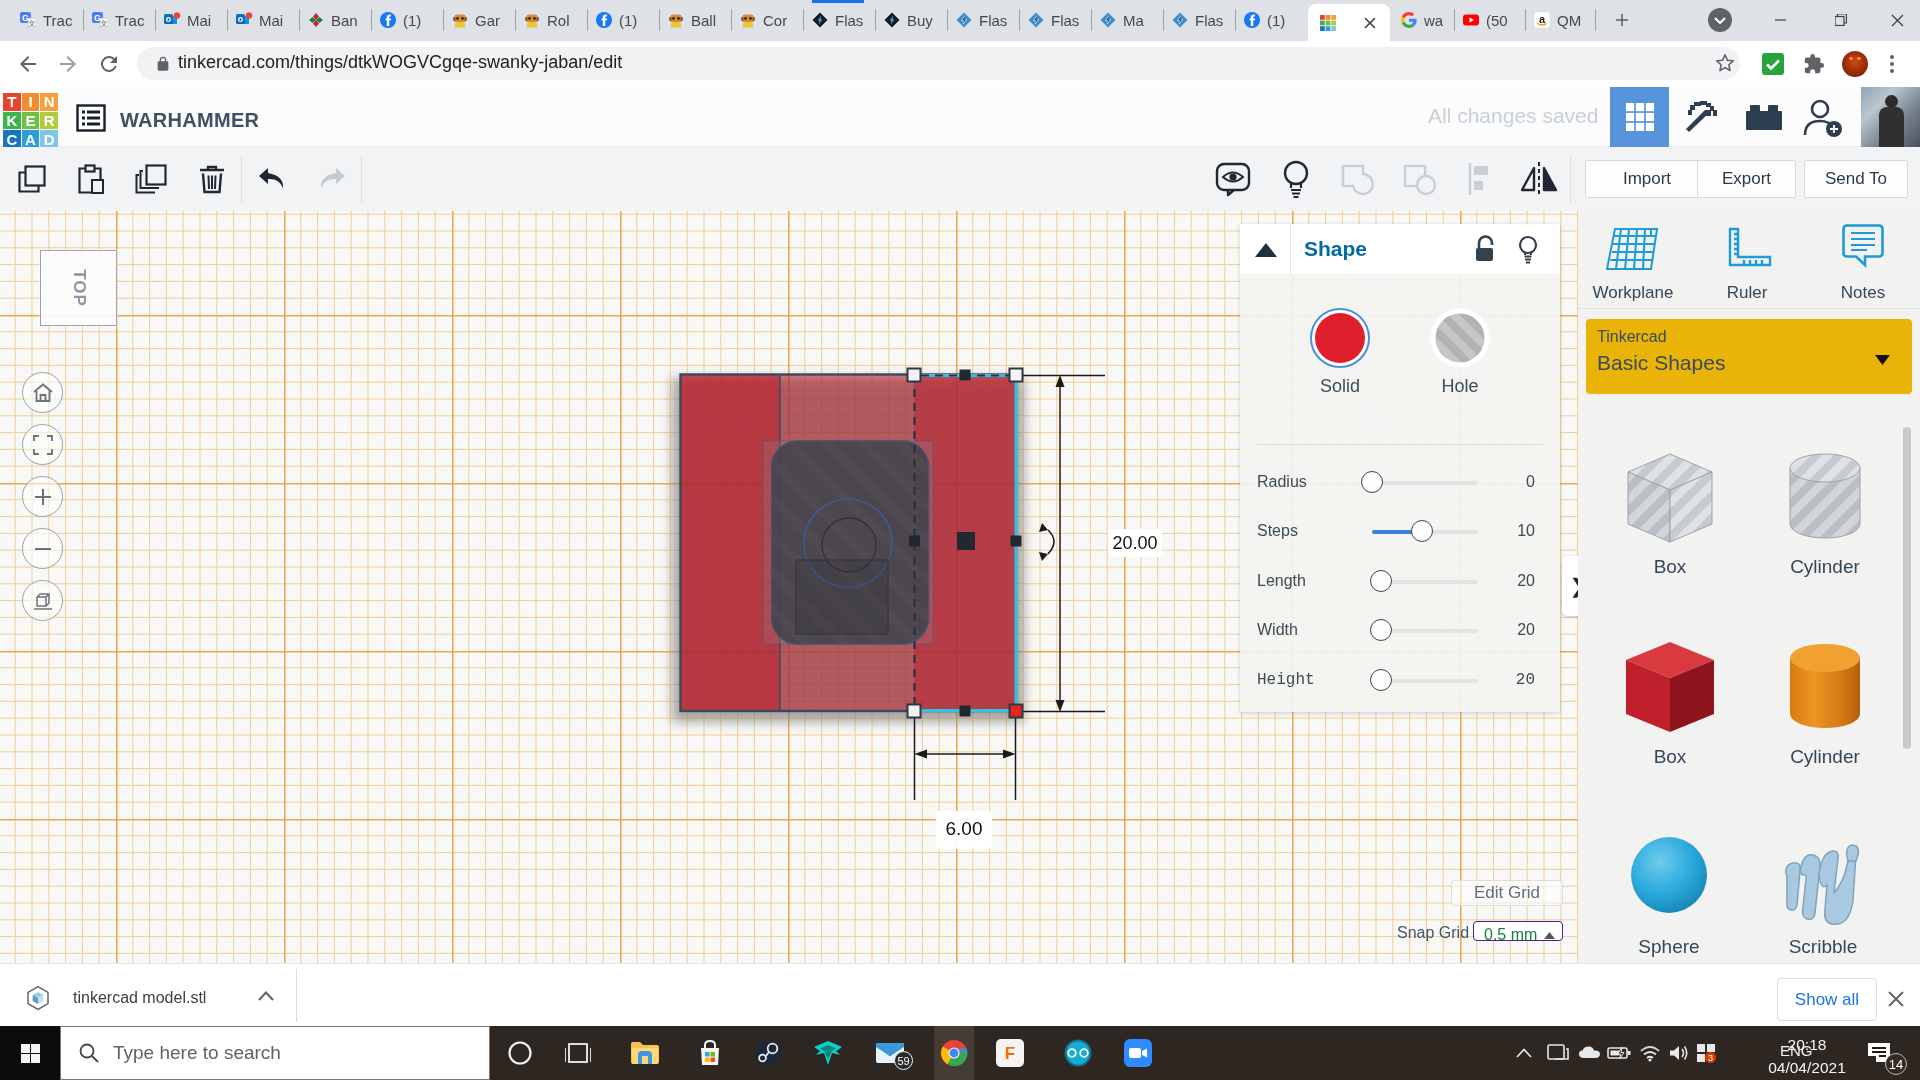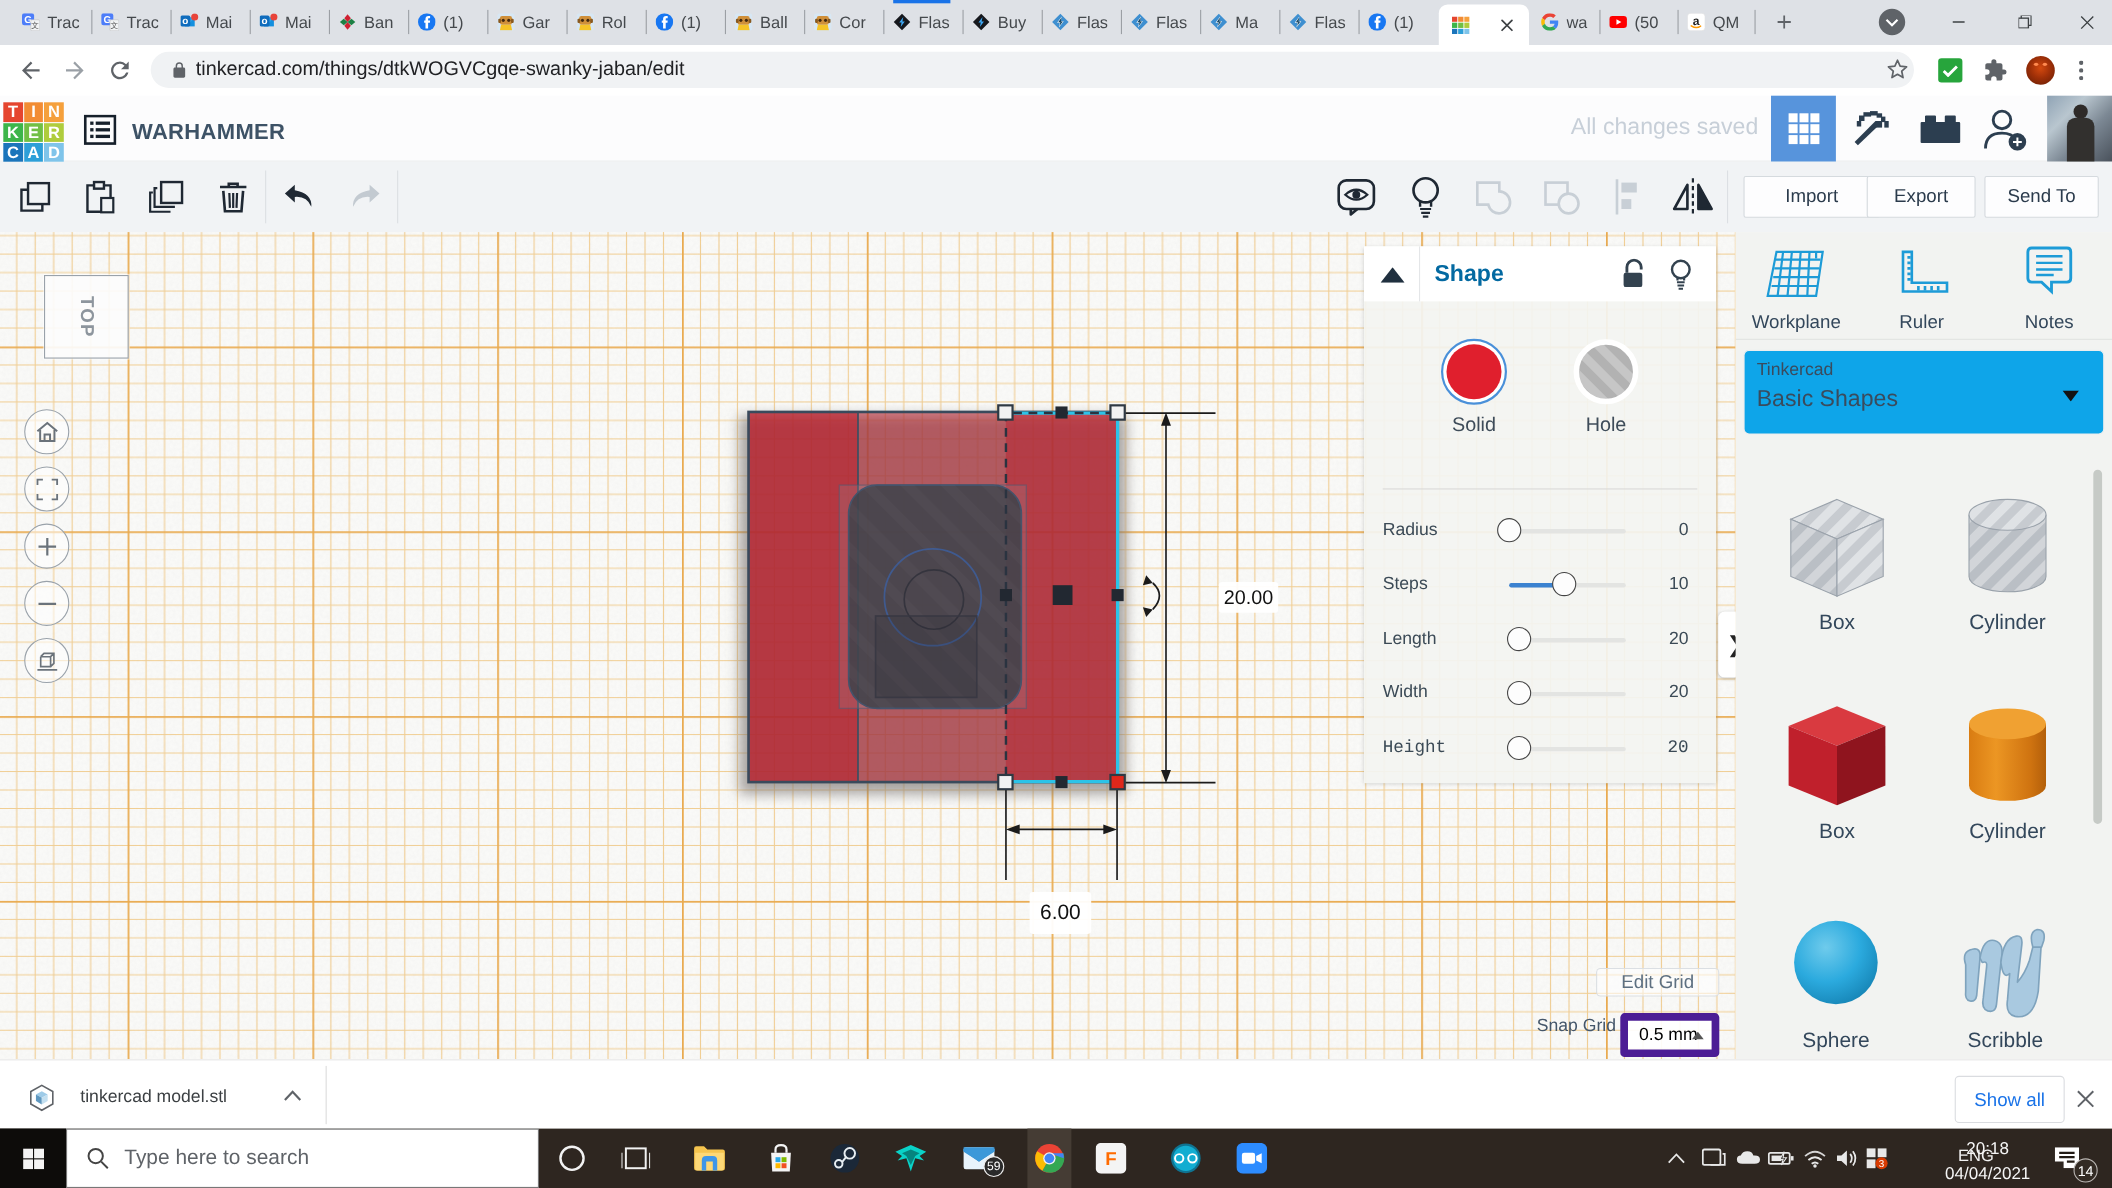--- a/index.html
+++ b/index.html
@@ -52,26 +52,26 @@
 .sl-track { position:absolute; left:115px; top:10px; width:106px; height:4px; background:#e3e4e2; border-radius:2px; }
 .sl-knob { position:absolute; top:0px; width:22px; height:22px; background:#fdfdfd; border:1.5px solid #444; border-radius:50%; }
 .sl-val { position:absolute; right:8px; top:2px; font-size:16px; color:#3b4a56; }
 
 
 #chev { position:absolute; left:1562px; top:345px; width:32px; height:60px; background:#fff; border-radius:6px 0 0 6px; box-shadow:0 1px 3px rgba(0,0,0,0.2); display:flex; align-items:center; justify-content:center; font-size:20px; color:#222; }
 
 
 #editgrid { position:absolute; left:1451px; top:669px; width:112px; height:26px; background:rgba(255,255,255,0.55); border:1px solid rgba(215,219,224,0.9); border-radius:4px; font-size:17px; color:#5e7081; text-align:center; line-height:24px; }
 #snaplbl { position:absolute; left:1397px; top:713px; font-size:16px; color:#44566a; }
-#snapdd { position:absolute; left:1473px; top:710px; width:90px; height:40px; background:rgba(255,255,255,0.92); border:7px solid #4c1d95; border-radius:4px; font-size:16px; color:#000000; }
+#snapdd { position:absolute; left:1473px; top:710px; width:90px; height:20px; background:rgba(255,255,255,0.92); border:1px solid #4c1d95; border-radius:4px; font-size:16px; color:#15803d; }
 
 
 #sidebar { left:1578px; top:211px; width:342px; height:752px; background:#f2f3f1; }
 .sb-icon-lbl { position:absolute; font-size:17px; color:#33475b; text-align:center; }
-#sb-dd { position:absolute; left:7px; top:107px; width:328px; height:77px; background:#0ea5e9; border:1px solid #eceeee; border-radius:5px; }
+#sb-dd { position:absolute; left:7px; top:107px; width:328px; height:77px; background:#eab308; border:1px solid #eceeee; border-radius:5px; }
 .shape-lbl { position:absolute; font-size:19px; color:#33475b; text-align:center; width:120px; }
 #sb-scroll { position:absolute; left:325px; top:216px; width:8px; height:322px; background:#c6cac6; border-radius:4px; }
 
 
 #dlbar { left:0; top:963px; width:1920px; height:63px; background:#fff; border-top:1px solid #e5e5e5; }
 #dlname { position:absolute; left:73px; top:25px; font-size:16px; color:#3c4043; }
 #showall { position:absolute; left:1777px; top:14px; width:100px; height:43px; background:#fff; border:1px solid #dadce0; border-radius:4px; color:#1a73e8; font-size:17px; display:flex; align-items:center; justify-content:center; }
 
 
 #taskbar { left:0; top:1026px; width:1920px; height:54px; background:#2e2620; }

